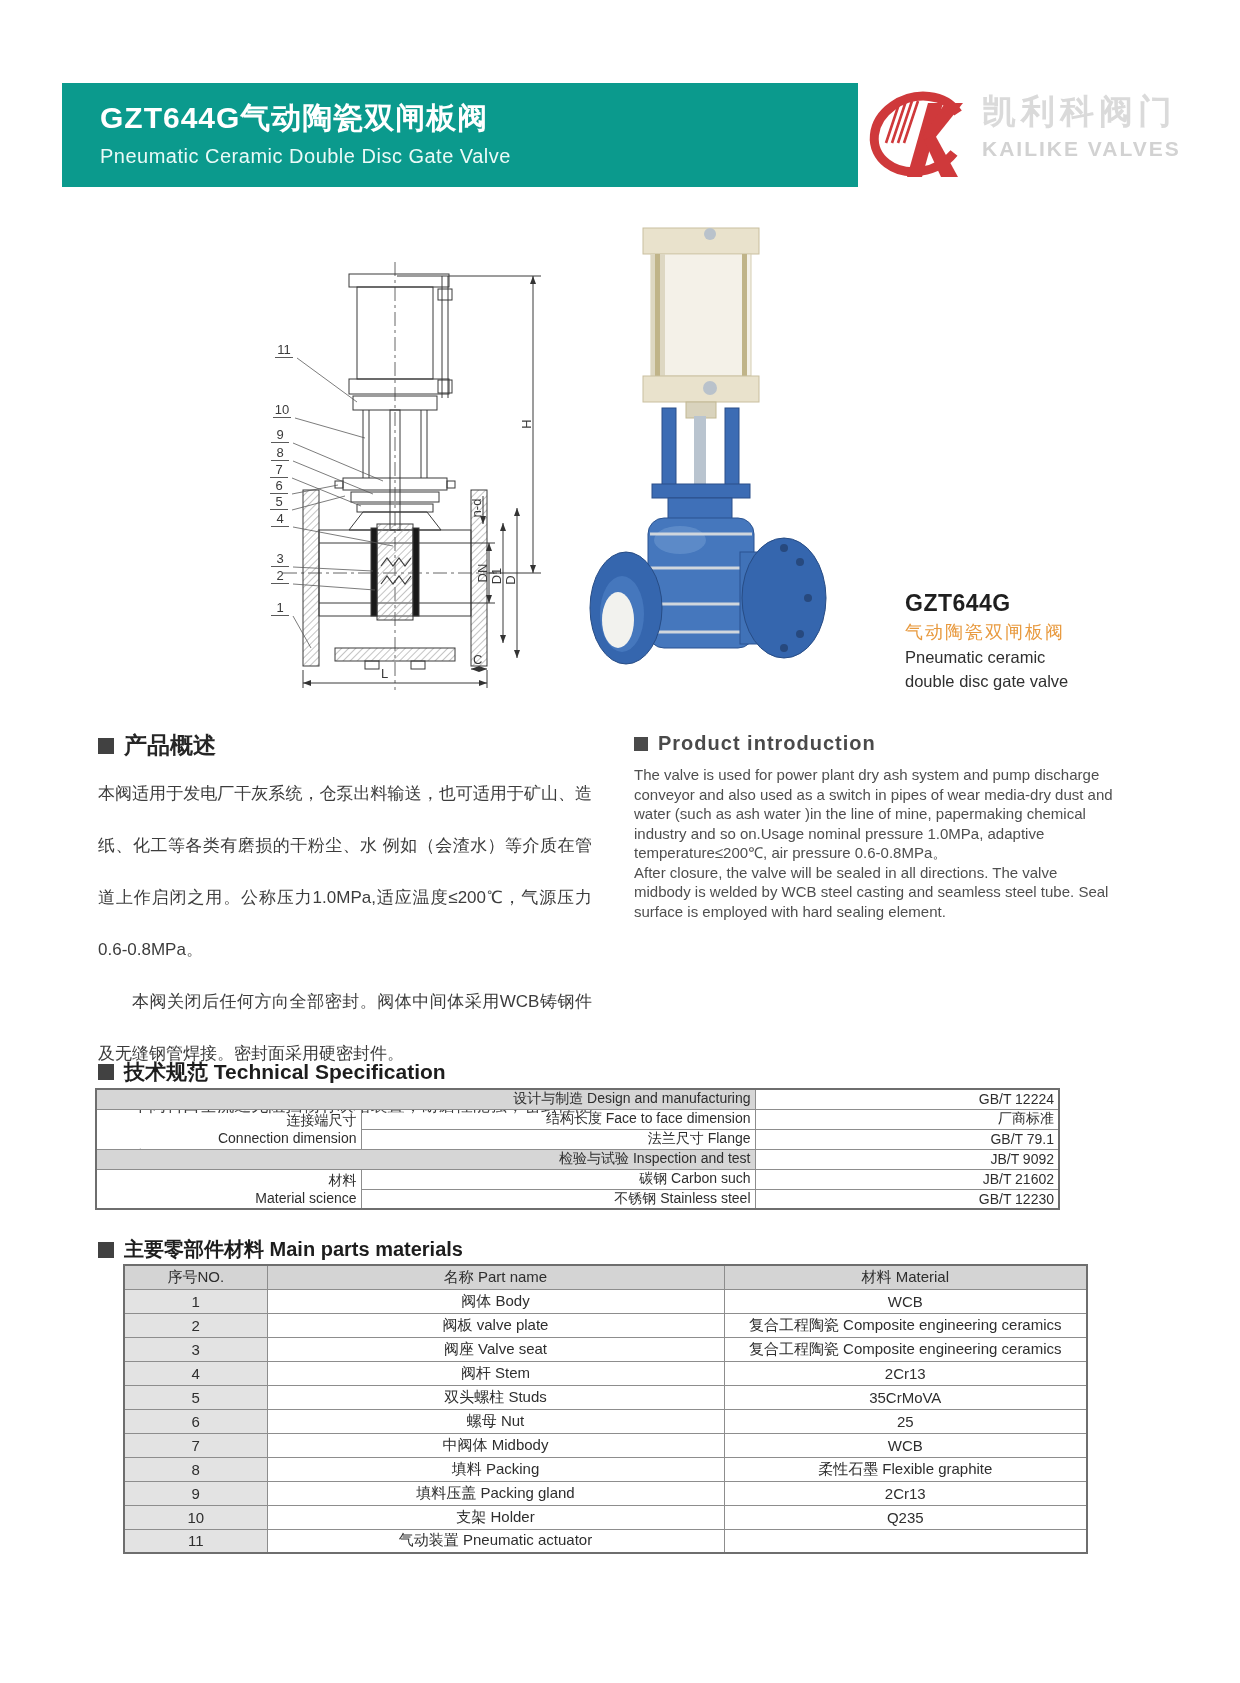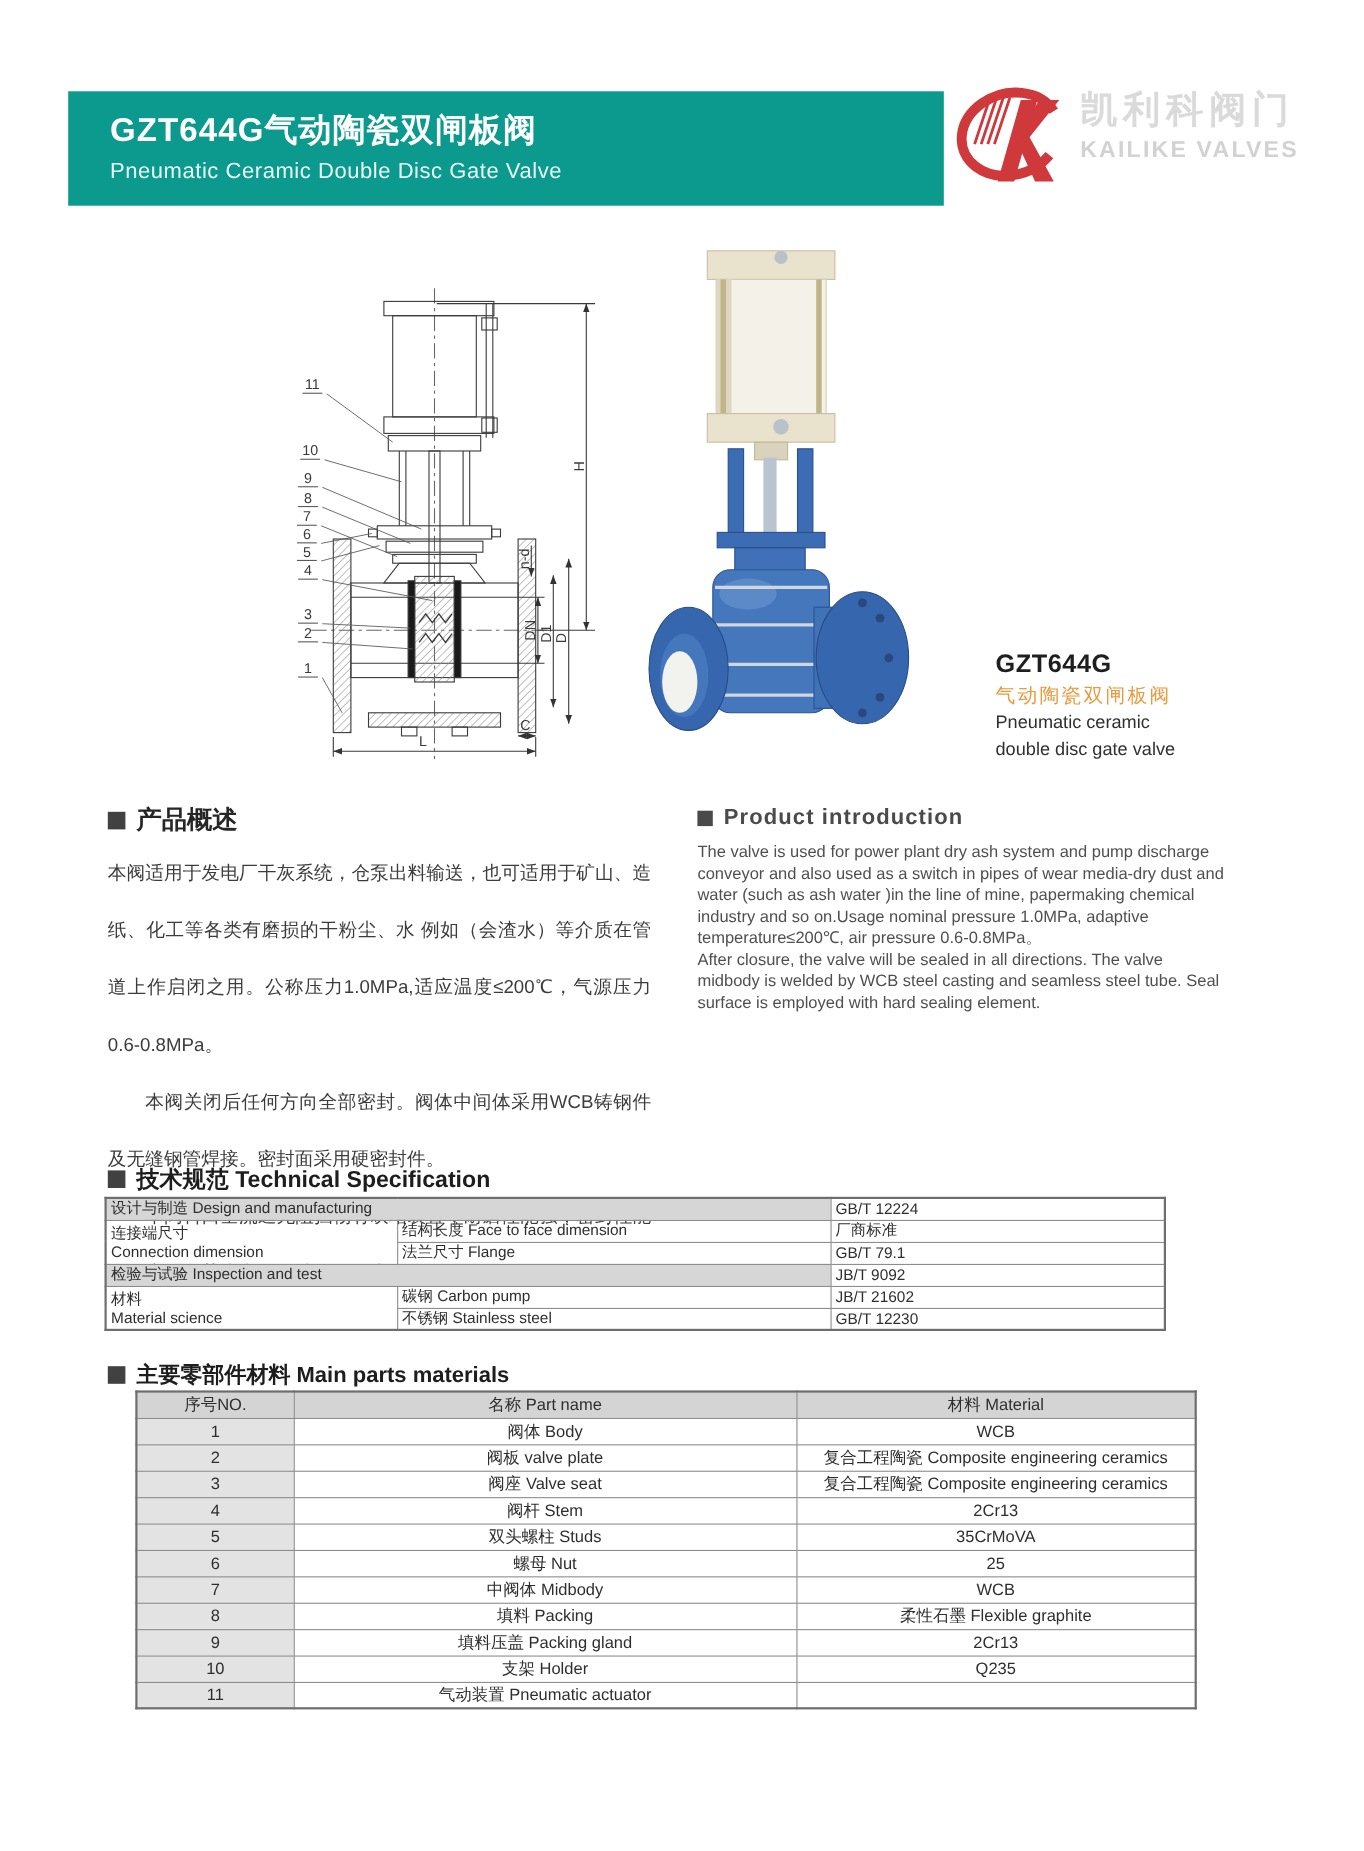--- a/index.html
+++ b/index.html
@@ -5,21 +5,21 @@
   * { margin:0; padding:0; box-sizing:border-box; }
   html,body { background:#ffffff; }
   body { font-family:"Liberation Sans", sans-serif; color:#333; }
   .page { position:relative; width:1240px; height:1683px; background:#fff; overflow:hidden; }
 
   
   .header-bar { position:absolute; left:62px; top:83px; width:796px; height:104px;
      background:#0b9a8d; padding:15px 0 0 38px; }
   .header-title { font-size:30px; font-weight:bold; color:#ffffff; letter-spacing:1px; }
   .header-sub { font-size:20px; color:#eafaf7; margin-top:6px; letter-spacing:0.5px; }
-  .logo { position:absolute; left:858px; top:73px; width:330px; height:110px; }
+  .logo { position:absolute; left:858px; top:85px; width:330px; height:110px; }
   .logo-mark { position:absolute; left:8px; top:2px; }
   .brand-zh { position:absolute; left:124px; top:4px; font-size:34px; font-weight:bold;
      color:#dadada; letter-spacing:5px; white-space:nowrap; }
   .brand-en { position:absolute; left:124px; top:52px; font-size:21px; font-weight:bold;
      color:#d2d2d2; letter-spacing:2px; white-space:nowrap; }
 
   
   .drawing { position:absolute; left:245px; top:228px; width:340px; height:470px; }
   .drawing svg { position:absolute; left:0; top:0; }
   .callout { position:absolute; font-size:13px; color:#3a3a3a; min-width:18px; text-align:center;
@@ -42,21 +42,21 @@
   
   .overview-text { position:absolute; left:98px; top:768px; width:494px;
      font-size:17px; line-height:52px; color:#3c3c3c; text-align:justify; }
   .overview-text p.ind { text-indent:2em; }
   .intro-text { position:absolute; left:634px; top:765px; width:480px;
      font-size:15px; line-height:19.5px; color:#4f4f4f; }
 
   
   table { border-collapse:collapse; table-layout:fixed; }
   .spec-table { position:absolute; left:95px; top:1088px; width:963px; font-size:14px; }
-  .spec-table td { border:1px solid #8d8d8d; height:20px; text-align:left;
+  .spec-table td { border:1px solid #8d8d8d; height:20px; text-align:right;
      vertical-align:middle; color:#2e2e2e; padding:0 4px; }
   .parts-table { position:absolute; left:95px; top:1264px; width:963px; font-size:15px;margin-left:28px; }
   .parts-table td { border:1px solid #8d8d8d; height:24px; text-align:center;
      vertical-align:middle; color:#2e2e2e; padding:0 4px; }
   .spec-table, .parts-table { border:2px solid #6e6e6e; }
   .g { background:#d6d6d6; }
   .parts-table thead td { background:#d4d4d4; }
   .parts-table tbody td:first-child { background:#e3e3e3; }
 </style>
 </head>
@@ -290,21 +290,21 @@
       </tr>
       <tr>
         <td colspan="2" class="g">检验与试验  Inspection and test</td>
         <td>JB/T 9092</td>
       </tr>
       <tr>
         <td rowspan="2">
           <div>材料</div>
           <div>Material science</div>
         </td>
-        <td>碳钢 Carbon pump</td>
+        <td>碳钢 Carbon such</td>
         <td>JB/T 21602</td>
       </tr>
       <tr>
         <td>不锈钢 Stainless steel</td>
         <td>GB/T 12230</td>
       </tr>
     </tbody>
   </table>
 
   <div class="sec-head" style="left:98px; top:1236px;">

